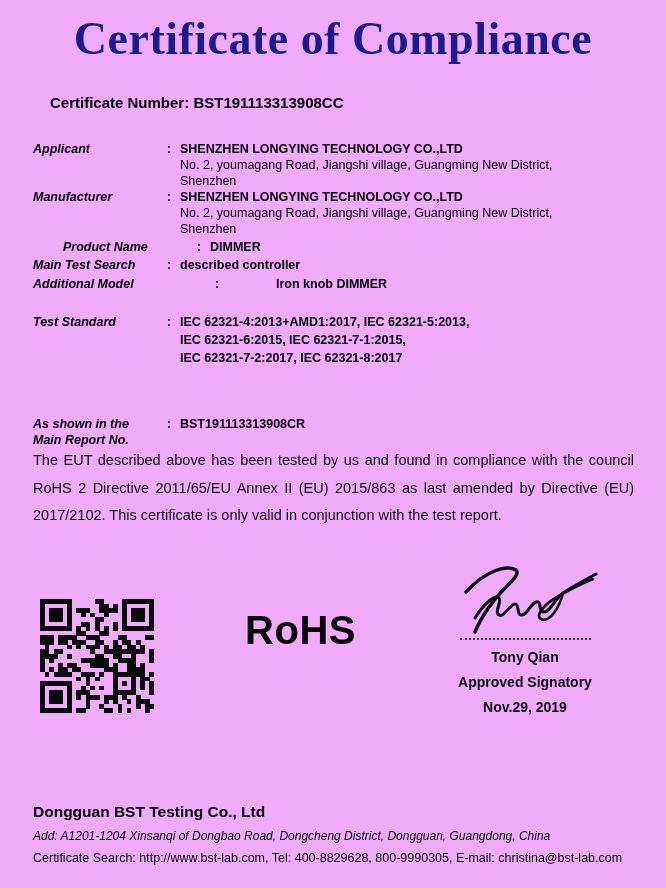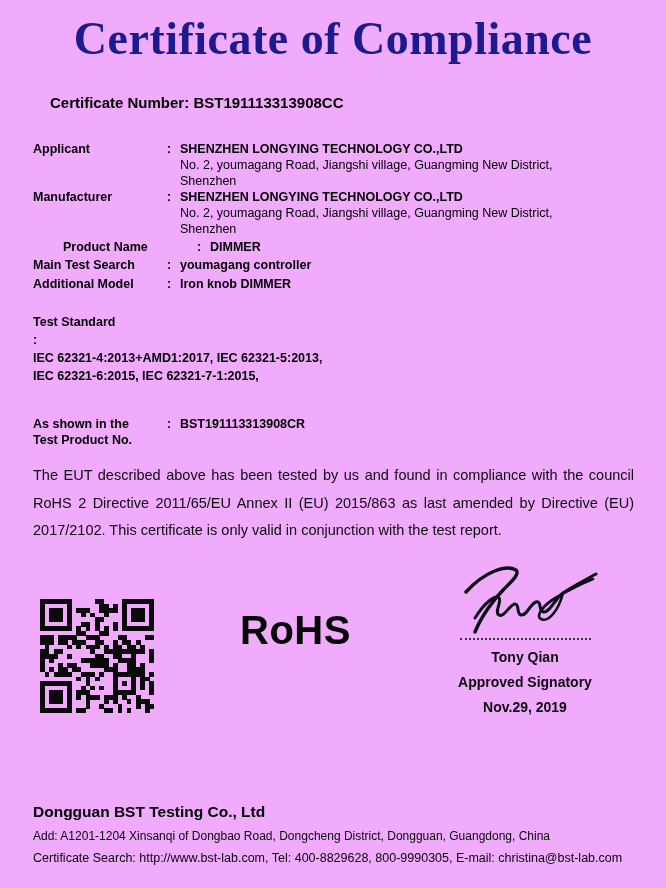--- a/index.html
+++ b/index.html
@@ -8,43 +8,43 @@
     font-family:"Liberation Sans", sans-serif;color:#000;overflow:hidden;
   }
   .abs{position:absolute;}
   .title{
     top:12px;left:0;width:666px;text-align:center;
     font-family:"Liberation Serif", serif;font-weight:bold;
     font-size:46px;letter-spacing:0.5px;color:#1b1b8e;white-space:nowrap;
   }
   .certnum{top:94px;left:50px;font-size:15px;font-weight:bold;}
   .field-row{position:absolute;left:33px;display:flex;font-size:12.5px;line-height:16px;width:612px;}
-  .f-label{width:134px;font-weight:bold;flex:none;}
+  .f-label{width:134px;font-weight:bold;flex:none;font-style:italic;}
   .f-colon{width:13px;font-weight:bold;flex:none;}
   .f-value{font-weight:bold;}
   .addr{font-weight:normal;}
   .std{line-height:18px;}
   .statement{
     top:447px;left:33px;width:601px;
-    font-size:14.5px;line-height:27.5px;text-align:justify;color:#0c0c0c;margin-top:15px;
+    font-size:14.5px;line-height:27.5px;text-align:justify;color:#0c0c0c;
   }
   .qr{top:599px;left:40px;width:114px;height:114px;}
   .qr svg{width:114px;height:114px;display:block;}
   .rohs{
-    top:608px;left:240px;width:150px;text-align:left;
+    top:608px;left:206px;width:150px;text-align:right;
     font-size:40px;font-weight:bold;letter-spacing:0.5px;color:#070707;
   }
   .sig-img{top:556px;left:452px;width:156px;height:80px;}
   .sig-line{top:622px;left:460px;width:131px;height:16px;border-bottom:2px dotted #3a3a3a;}
   .sig-text{left:440px;width:170px;text-align:center;font-size:14px;font-weight:bold;color:#0a0a0a;}
   .sig-name{top:649px;}
   .sig-role{top:674px;}
   .sig-date{top:699px;}
   .footer-company{top:803px;left:33px;font-size:15.5px;font-weight:bold;}
-  .footer-address{top:829px;left:33px;font-size:12px;color:#070707;}
+  .footer-address{top:829px;left:33px;font-size:12px;color:#070707;font-style:italic;}
   .footer-contact{top:851px;left:33px;font-size:12.5px;color:#070707;}
 </style>
 </head>
 <body>
 
 <div class="page">
 
   <div class="abs title">Certificate of Compliance</div>
 
   <div class="abs certnum">
@@ -74,42 +74,43 @@
 
   <div class="field-row" style="top:239px;margin-left:30px;">
     <div class="f-label">Product Name</div>
     <div class="f-colon">:</div>
     <div class="f-value">DIMMER</div>
   </div>
 
   <div class="field-row" style="top:257px;">
     <div class="f-label">Main Test Search</div>
     <div class="f-colon">:</div>
-    <div class="f-value">youmagang controller</div>
-  </div>
-
-  <div class="field-row" style="top:276px;">
+    <div class="f-value">described controller</div>
+  </div>
+
+  <div class="field-row" style="top:276px;gap:48px;">
     <div class="f-label">Additional Model</div>
     <div class="f-colon">:</div>
     <div class="f-value">Iron knob DIMMER</div>
   </div>
 
-  <div class="field-row std" style="top:313px;flex-direction:column;">
+  <div class="field-row std" style="top:313px;">
     <div class="f-label">Test Standard</div>
     <div class="f-colon">:</div>
     <div class="f-value">
       <div>IEC 62321-4:2013+AMD1:2017, IEC 62321-5:2013,</div>
       <div>IEC 62321-6:2015, IEC 62321-7-1:2015,</div>
+      <div>IEC 62321-7-2:2017, IEC 62321-8:2017</div>
     </div>
   </div>
 
   <div class="field-row" style="top:380px;margin-top:36px;">
     <div class="f-label">
       <div>As shown in the</div>
-      <div>Test Product No.</div>
+      <div>Main Report No.</div>
     </div>
     <div class="f-colon">:</div>
     <div class="f-value">BST191113313908CR</div>
   </div>
 
   <div class="abs statement">The EUT described above has been tested by us and found in compliance with the council RoHS 2 Directive 2011/65/EU Annex II (EU) 2015/863 as last amended by Directive (EU) 2017/2102. This certificate is only valid in conjunction with the test report.</div>
 
   <div class="abs qr" id="qr-box">
       <svg viewBox="0 0 25 25" xmlns="http://www.w3.org/2000/svg" fill="#0a0a0a" shape-rendering="crispEdges">
         <rect x="0" y="0" width="1.05" height="1.05"></rect>

